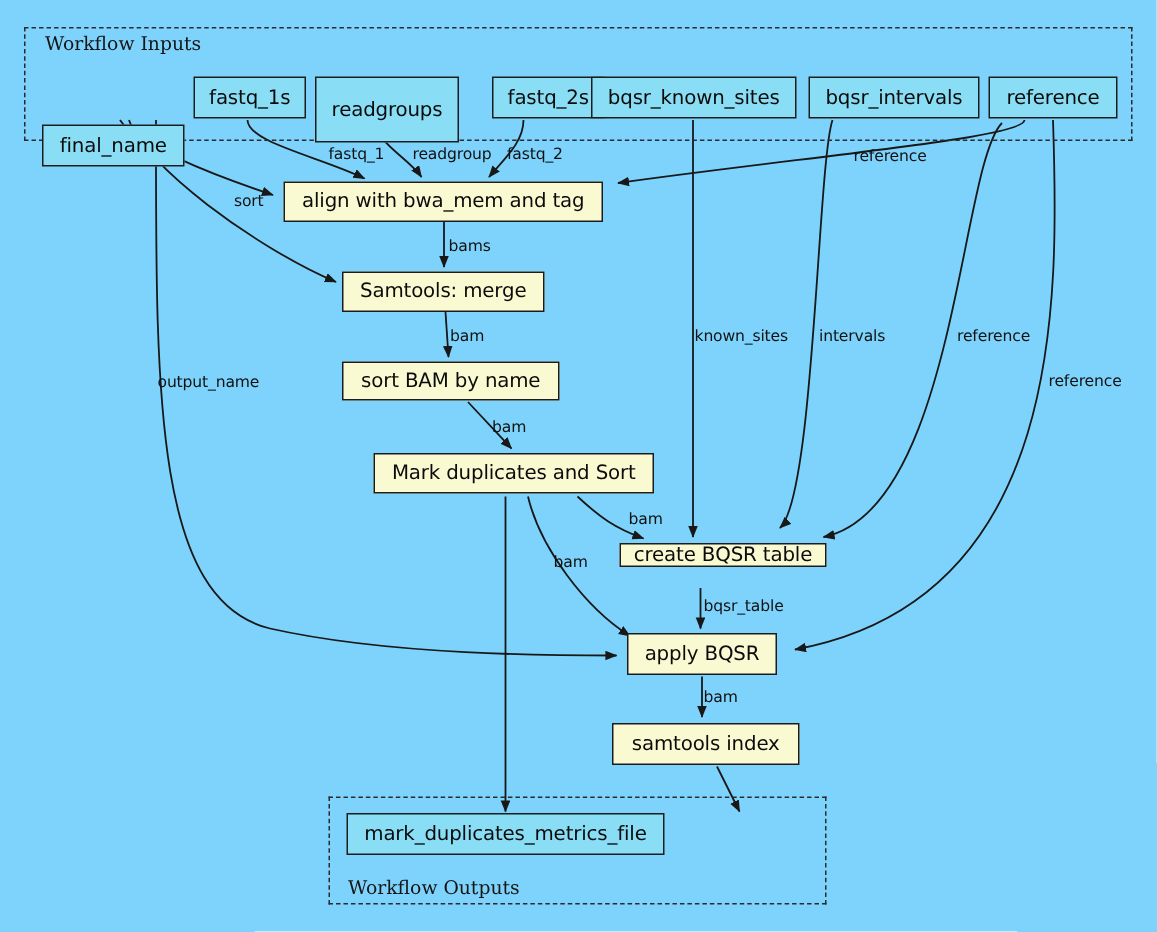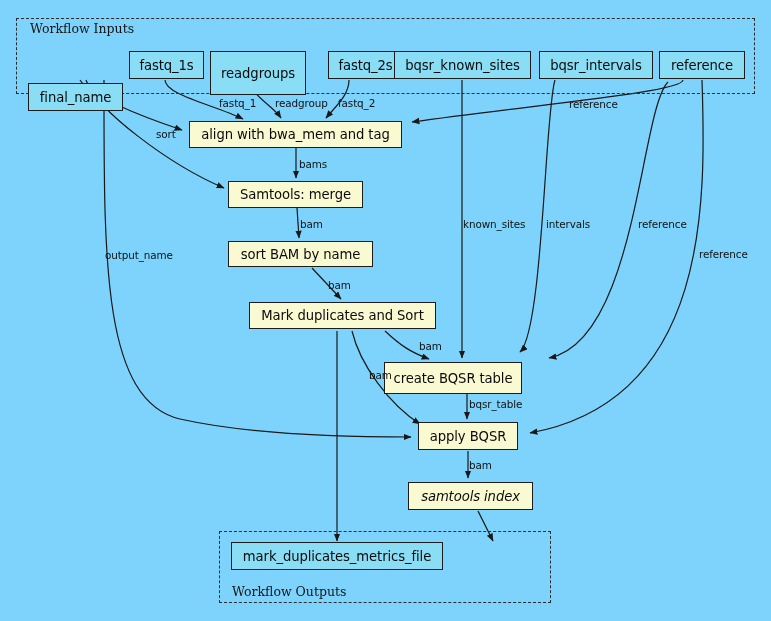--- a/index.html
+++ b/index.html
@@ -158,27 +158,27 @@
   </div>
   <div class="node node-step" style="left:228px; top:181px; width:135px; height:27px;">
     <span>Samtools: merge</span>
   </div>
   <div class="node node-step" style="left:228px; top:241px; width:145px; height:26px;">
     <span>sort BAM by name</span>
   </div>
   <div class="node node-step" style="left:249px; top:302px; width:187px; height:27px;">
     <span>Mark duplicates and Sort</span>
   </div>
-  <div class="node node-step" style="left:384px; top:362px; width:138px; height:32px;text-align:center;">
+  <div class="node node-step" style="left:413px; top:362px; width:138px; height:16px;text-align:center;">
     <span>create BQSR table</span>
   </div>
   <div class="node node-step" style="left:418px; top:422px; width:100px; height:28px;">
     <span>apply BQSR</span>
   </div>
-  <div class="node node-step" style="left:408px; top:482px; width:125px; height:28px;font-style:italic;">
+  <div class="node node-step" style="left:408px; top:482px; width:125px; height:28px;">
     <span>samtools index</span>
   </div>
 
   <div class="cluster" style="left:219px; top:531px; width:332px; height:72px;"></div>
   <div class="cluster-label" style="left:232px; top:584px;">Workflow Outputs</div>
 
   <div class="node node-io" style="left:231px; top:542px; width:212px; height:28px;">
     <span>mark_duplicates_metrics_file</span>
   </div>
 

